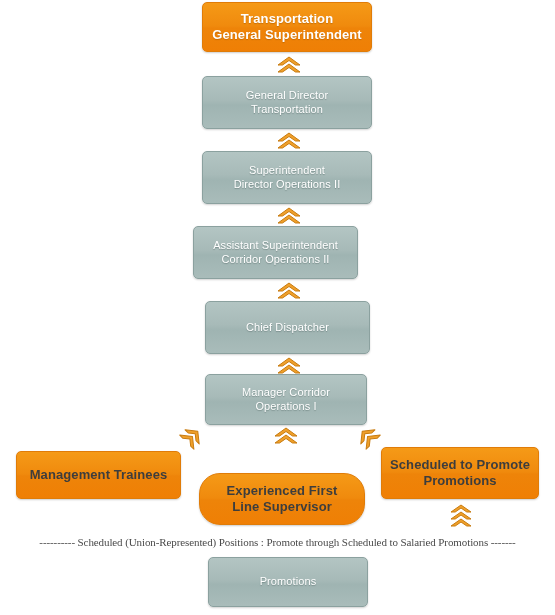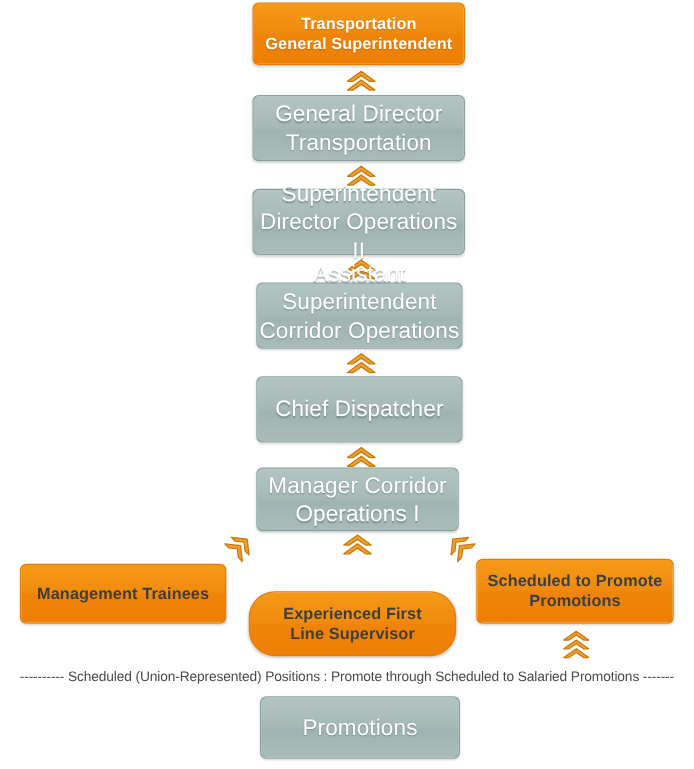--- a/index.html
+++ b/index.html
@@ -35,21 +35,21 @@
     border-radius: 5px;
     line-height: 1.25;
     white-space: pre-line;
     letter-spacing: .1px;
   }
 
   .node.teal {
     background: linear-gradient(to bottom, #b3c5c3 0%, #a7bab8 45%, #9fb4b2 55%, #a9bcba 100%);
     border: 1px solid #8ba19f;
     color: #ffffff;
-    font-size: 18px;
+    font-size: 11px;
     text-shadow: 0 1px 1px rgba(90,110,108,.55);
     box-shadow: 0 1px 2px rgba(0,0,0,.18);
   }
 
   .node.orange {
     background: linear-gradient(to bottom, #f59a17 0%, #f08a0d 48%, #ee8409 52%, #ef7f05 100%);
     border: 1px solid #e07c08;
     color: #3d3d3d;
     font-size: 13px;
     font-weight: bold;
@@ -80,20 +80,21 @@
   
   .divider-note {
     position: absolute;
     left: 0;
     width: 555px;
     text-align: center;
     font-size: 11px;
     color: #4a4a4a;
     letter-spacing: -.1px;
     white-space: nowrap;
+    font-family: Liberation Serif, serif;
   }
 </style>
 </head>
 <body>
 
 <div id="chart-canvas">
 
   <div class="node orange white-text" style="left:202px; top:2px; width:170px; height:50px;">Transportation
 General Superintendent</div>
 
@@ -117,21 +118,21 @@
   <div class="node teal" style="left:202px; top:151px; width:170px; height:53px;">Superintendent
 Director Operations II</div>
 
   <div class="chevrons" style="left:275px; top:207px; width:28px; height:18px;">
     <svg width="26" height="18" viewBox="0 0 26 18" aria-hidden="true">
       <path d="M13 1 L24 9 L19.5 9 L13 4.5 L6.5 9 L2 9 Z" fill="#F0A02A" stroke="#C77B10" stroke-width="1" stroke-linejoin="round"></path>
       <path d="M13 8 L24 16 L19.5 16 L13 11.5 L6.5 16 L2 16 Z" fill="#F0A02A" stroke="#C77B10" stroke-width="1" stroke-linejoin="round"></path>
     </svg>
   </div>
 
-  <div class="node teal" style="left:205px; top:226px; width:165px; height:53px;">Assistant Superintendent
+  <div class="node teal" style="left:193px; top:226px; width:165px; height:53px;">Assistant Superintendent
 Corridor Operations II</div>
 
   <div class="chevrons" style="left:275px; top:282px; width:28px; height:18px;">
     <svg width="26" height="18" viewBox="0 0 26 18" aria-hidden="true">
       <path d="M13 1 L24 9 L19.5 9 L13 4.5 L6.5 9 L2 9 Z" fill="#F0A02A" stroke="#C77B10" stroke-width="1" stroke-linejoin="round"></path>
       <path d="M13 8 L24 16 L19.5 16 L13 11.5 L6.5 16 L2 16 Z" fill="#F0A02A" stroke="#C77B10" stroke-width="1" stroke-linejoin="round"></path>
     </svg>
   </div>
 
   <div class="node teal" style="left:205px; top:301px; width:165px; height:53px;">Chief Dispatcher</div>

